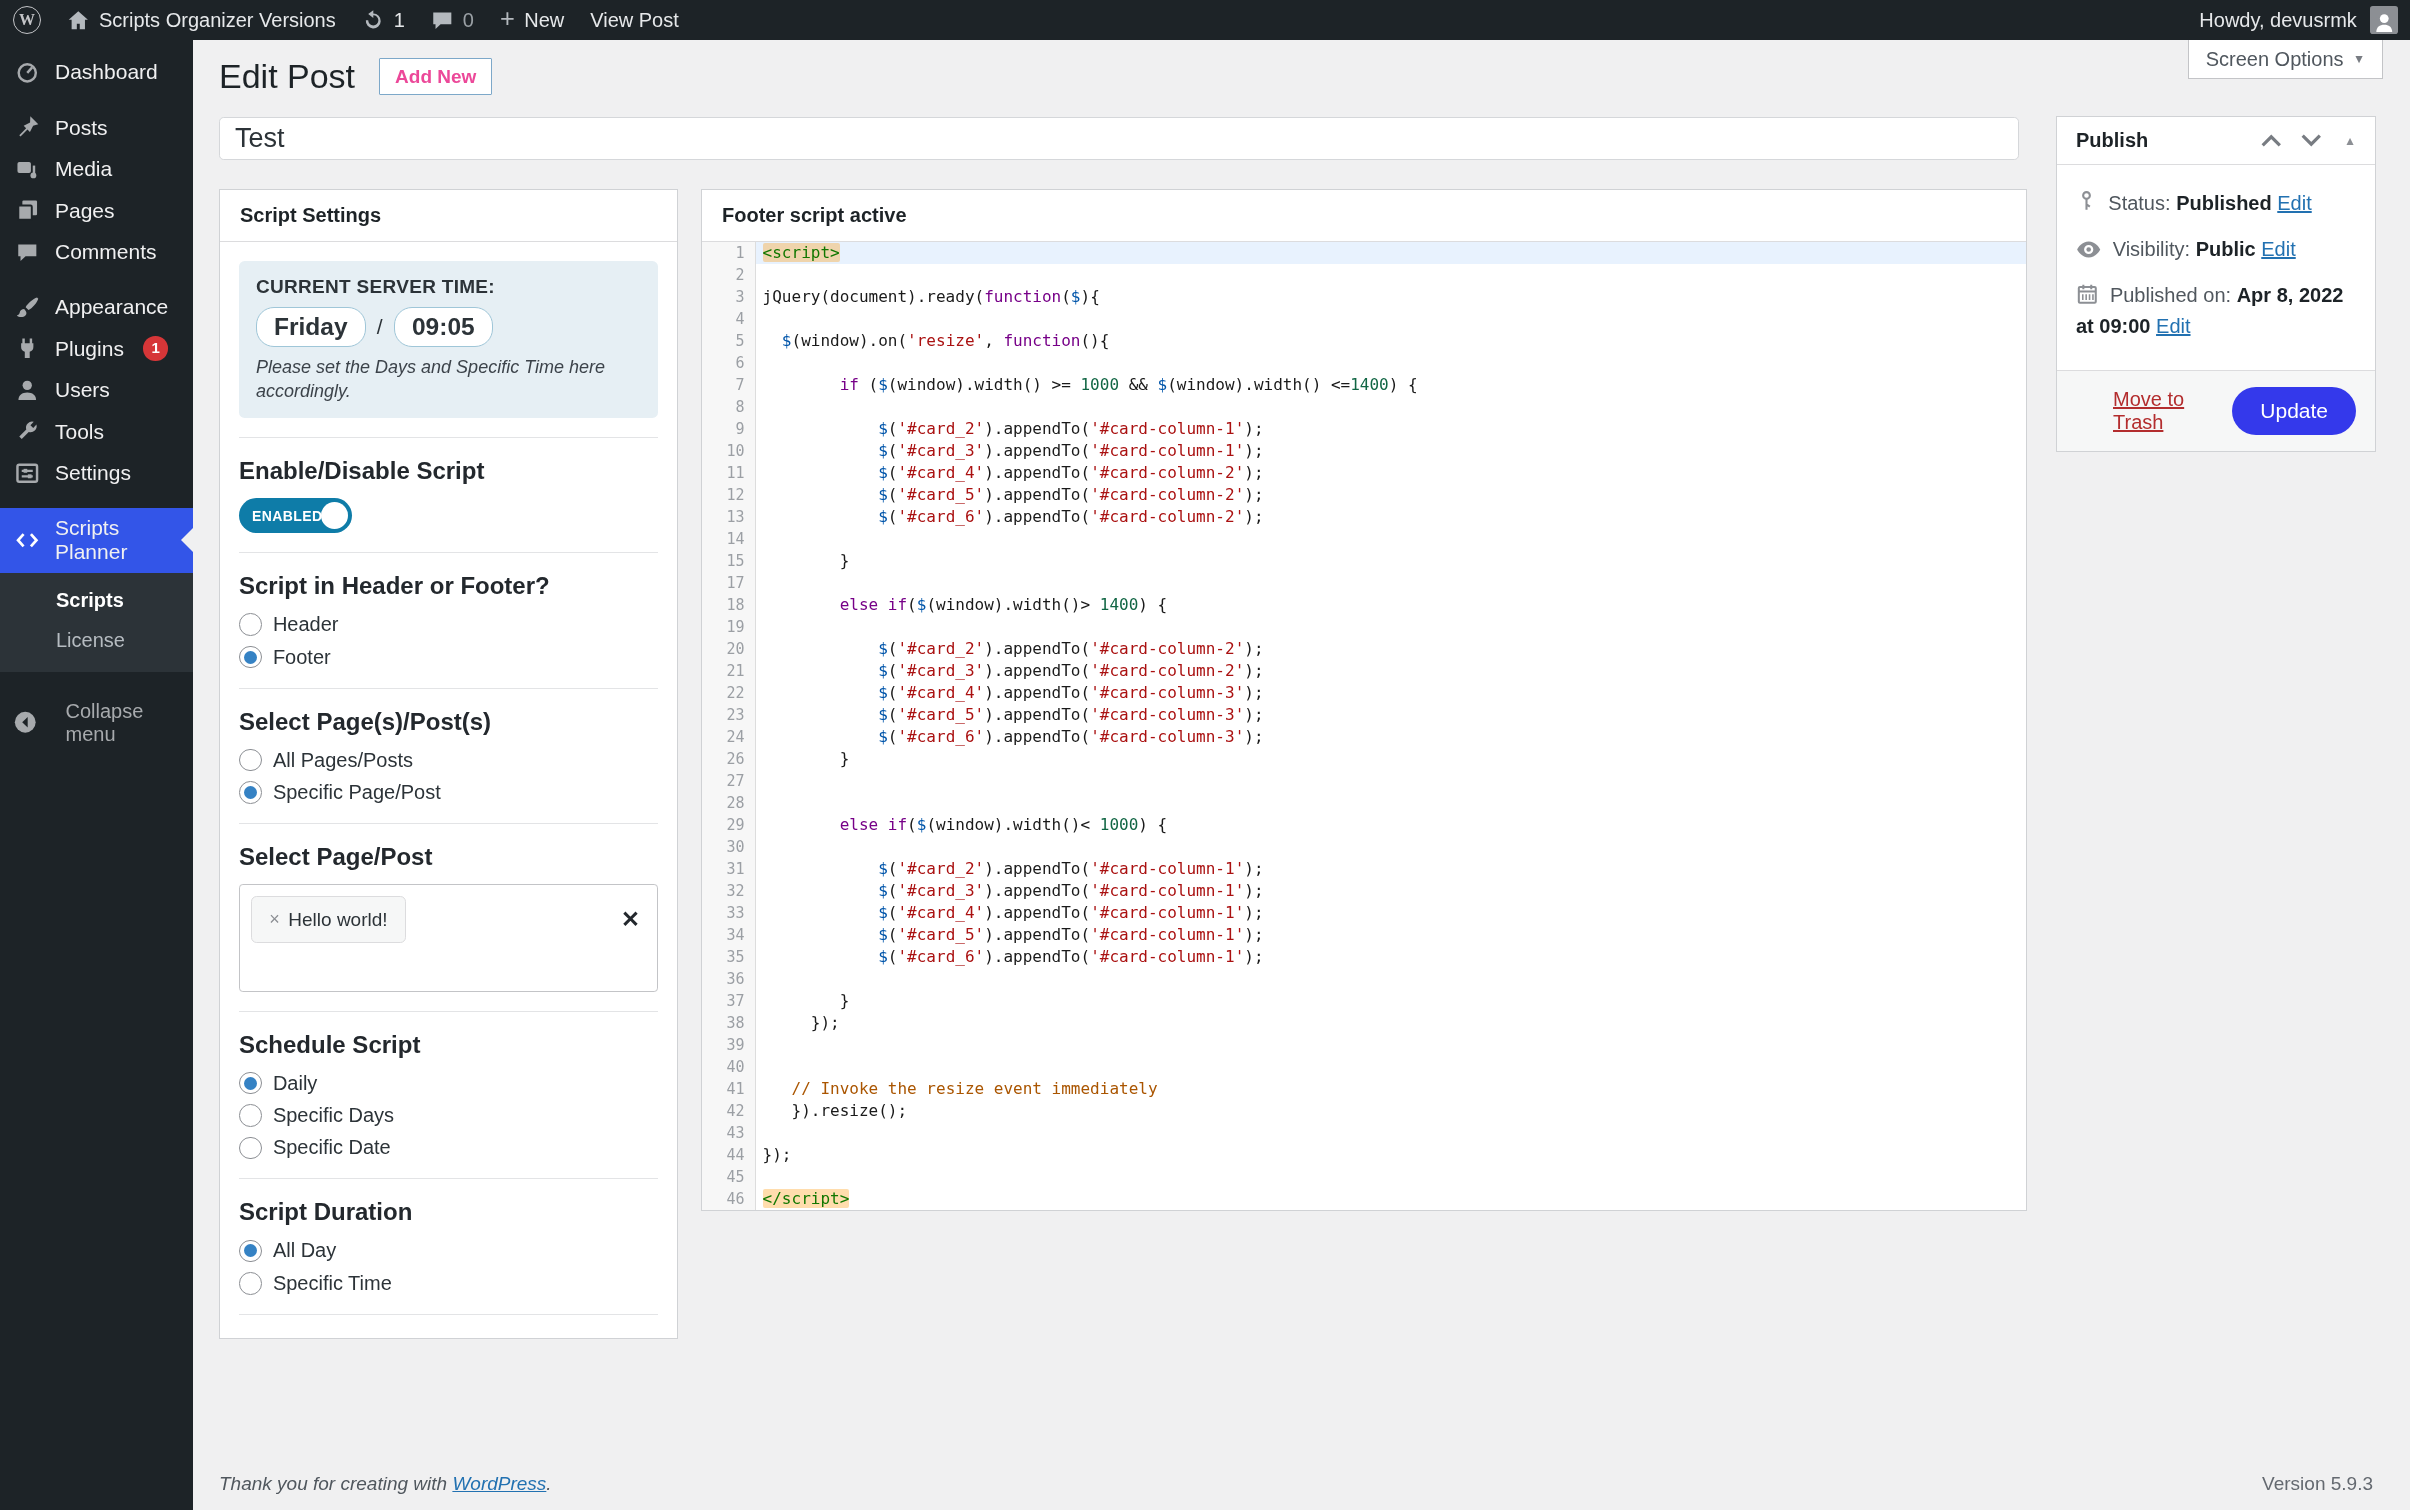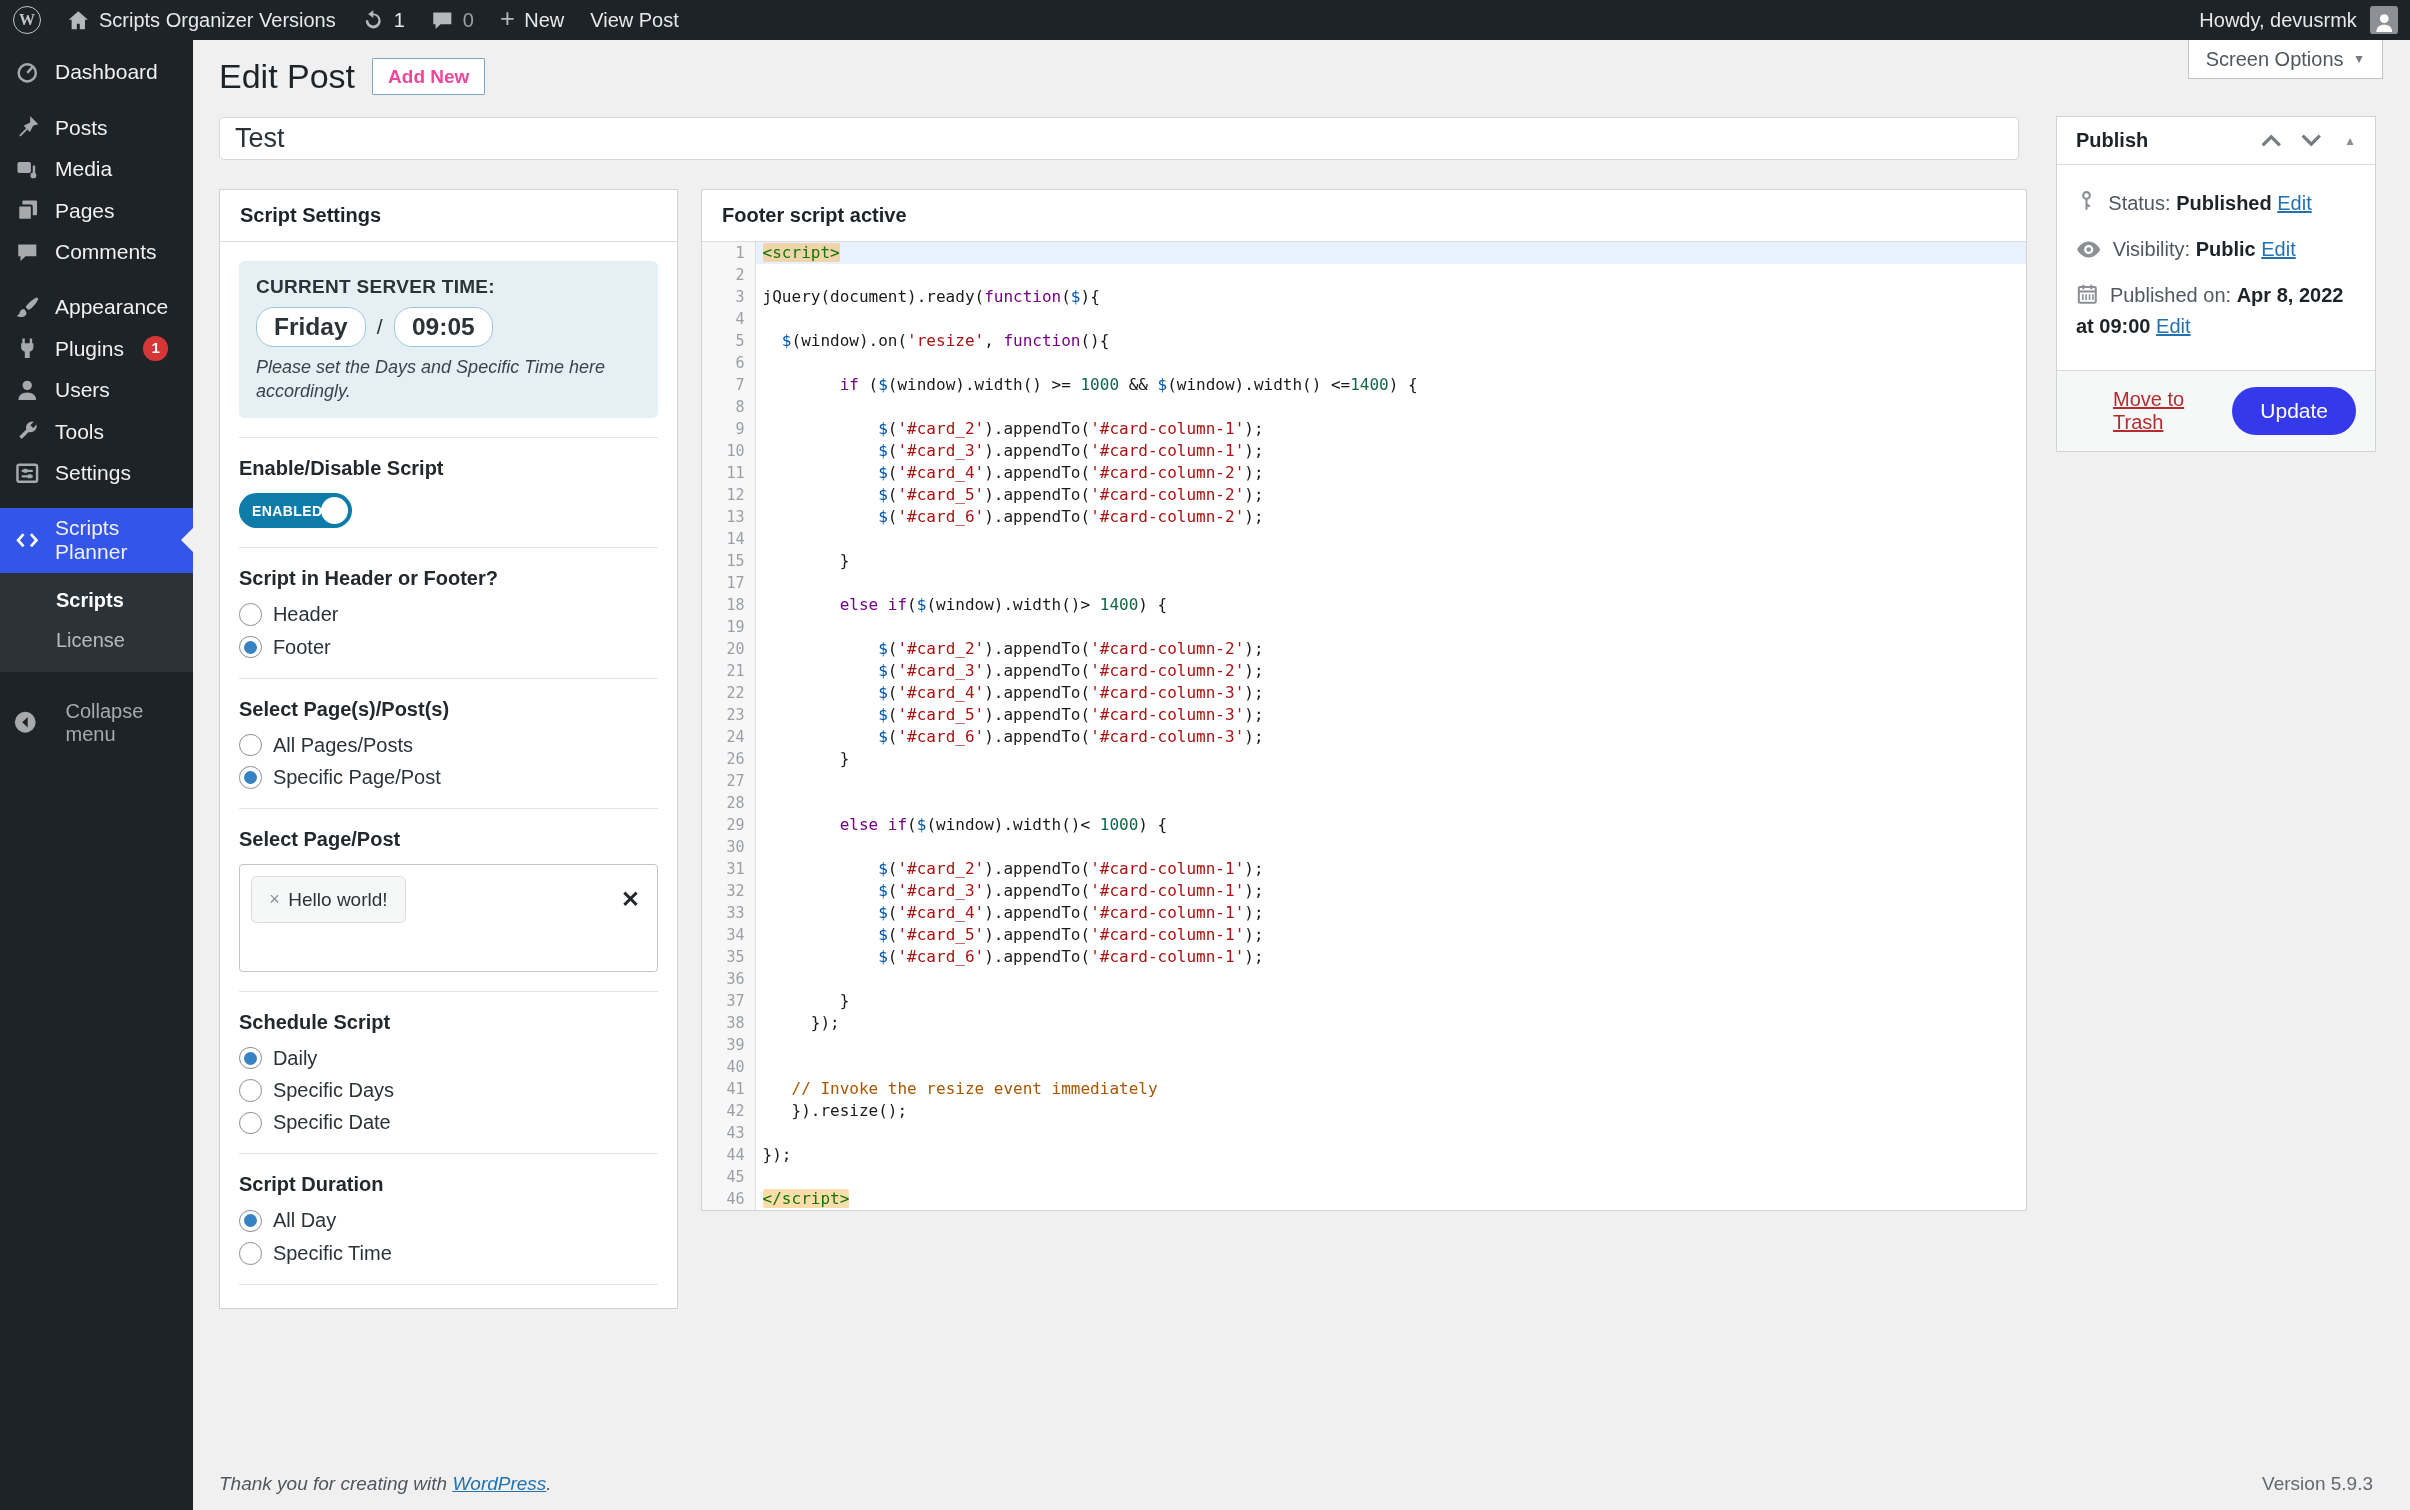--- a/index.html
+++ b/index.html
@@ -34,41 +34,41 @@
   .submenu{background:#2c3338;padding:7.5px 0 11.3px;}
   .submenu-item{padding:8.5px 0 8.5px 56px;font-size:20px;color:#b6bcc1;cursor:pointer;}
   .submenu-item.current{color:#ffffff;font-weight:bold;}
   .collapse-row{display:flex;align-items:center;gap:28px;padding:13px;color:#a7aaad;margin-top:15px;font-size:20px;cursor:pointer;}
   .collapse-row .i{display:inline-flex;color:#a7aaad;}
   
   #main{position:absolute;left:193px;top:40px;right:0;bottom:0;}
   .screen-options{position:absolute;top:0;right:28px;background:#fff;border:0.9px solid #c3c4c7;border-top:none;
     padding:7.5px 17px;font-size:20px;color:#50575e;display:flex;gap:9.4px;align-items:center;cursor:pointer;}
   .so-arrow{font-size:12.2px;color:#787c82;}
-  #header-row{position:absolute;left:26px;top:17px;display:flex;align-items:center;gap:17px;}
+  #header-row{position:absolute;left:26px;top:17px;display:flex;align-items:center;gap:24px;}
   #page-title{font-size:34px;font-weight:400;color:#1d2327;}
   .add-new-btn{background:#fff;border:0.9px solid #7da8c9;color:#ec4899;font-weight:bold;font-size:19px;
     padding:6.6px 15px;border-radius:1px;cursor:pointer;}
   #post-title-input{position:absolute;left:26px;top:77px;width:1800px;height:43px;box-sizing:border-box;
     border:0.9px solid #d5d7da;border-radius:4.7px;background:#fff;font-size:27px;color:#2c3338;
     padding:0 15px;font-family:"Liberation Sans",sans-serif;}
   .panel{background:#fff;border:0.9px solid #d0d2d5;box-sizing:border-box;}
   .panel-header{padding:14px 20px;font-size:20px;font-weight:bold;color:#1d2327;border-bottom:0.9px solid #dcdcde;}
   
   #settings-panel{position:absolute;left:26px;top:149px;width:459px;}
   #settings-body{padding:19px;}
   .server-box{background:#e6eff4;border-radius:5.6px;padding:15px 17px;}
   .server-label{font-weight:bold;font-size:19px;color:#2c3338;letter-spacing:0.3px;}
   .server-row{display:flex;align-items:center;gap:11.3px;margin-top:9.4px;}
   .time-box{background:#fff;border:1.9px solid #9fc6d8;border-radius:18px;padding:4.7px 17px;
     font-size:24.5px;font-weight:bold;color:#2c3338;}
   .server-slash{font-size:21px;color:#2c3338;}
   .server-note{font-style:italic;font-size:18px;color:#3c434a;margin-top:9.4px;line-height:23.5px;}
   .hr{border:none;border-top:0.9px solid #e3e4e6;margin:19px 0;}
-  .field-label{font-weight:bold;font-size:20px;color:#23282d;margin-bottom:13px;}
+  .field-label{font-weight:bold;font-size:24px;color:#23282d;margin-bottom:13px;}
   .toggle{width:113px;height:35px;border-radius:18px;background:#0e7ca8;color:#fff;display:flex;
     align-items:center;padding-left:13px;box-sizing:border-box;font-size:14px;font-weight:bold;
     position:relative;cursor:pointer;letter-spacing:0.4px;}
   .toggle::after{content:'';position:absolute;right:3.8px;top:3.8px;width:27px;height:27px;background:#fff;border-radius:50%;}
   .radio-row{display:flex;align-items:center;gap:11.3px;margin:9.4px 0;cursor:pointer;}
   .radio{width:22.6px;height:22.6px;border:1.9px solid #8c8f94;border-radius:50%;background:#fff;box-sizing:border-box;
     position:relative;flex:none;}
   .radio.sel::after{content:'';position:absolute;left:3.8px;top:3.8px;right:3.8px;bottom:3.8px;background:#3582c4;border-radius:50%;}
   .radio-label{font-size:20px;color:#2c3338;}
   .select-box{border:0.9px solid #c3c4c7;border-radius:3.8px;min-height:83px;padding:11.3px;position:relative;background:#fff;margin-top:5.6px;}

